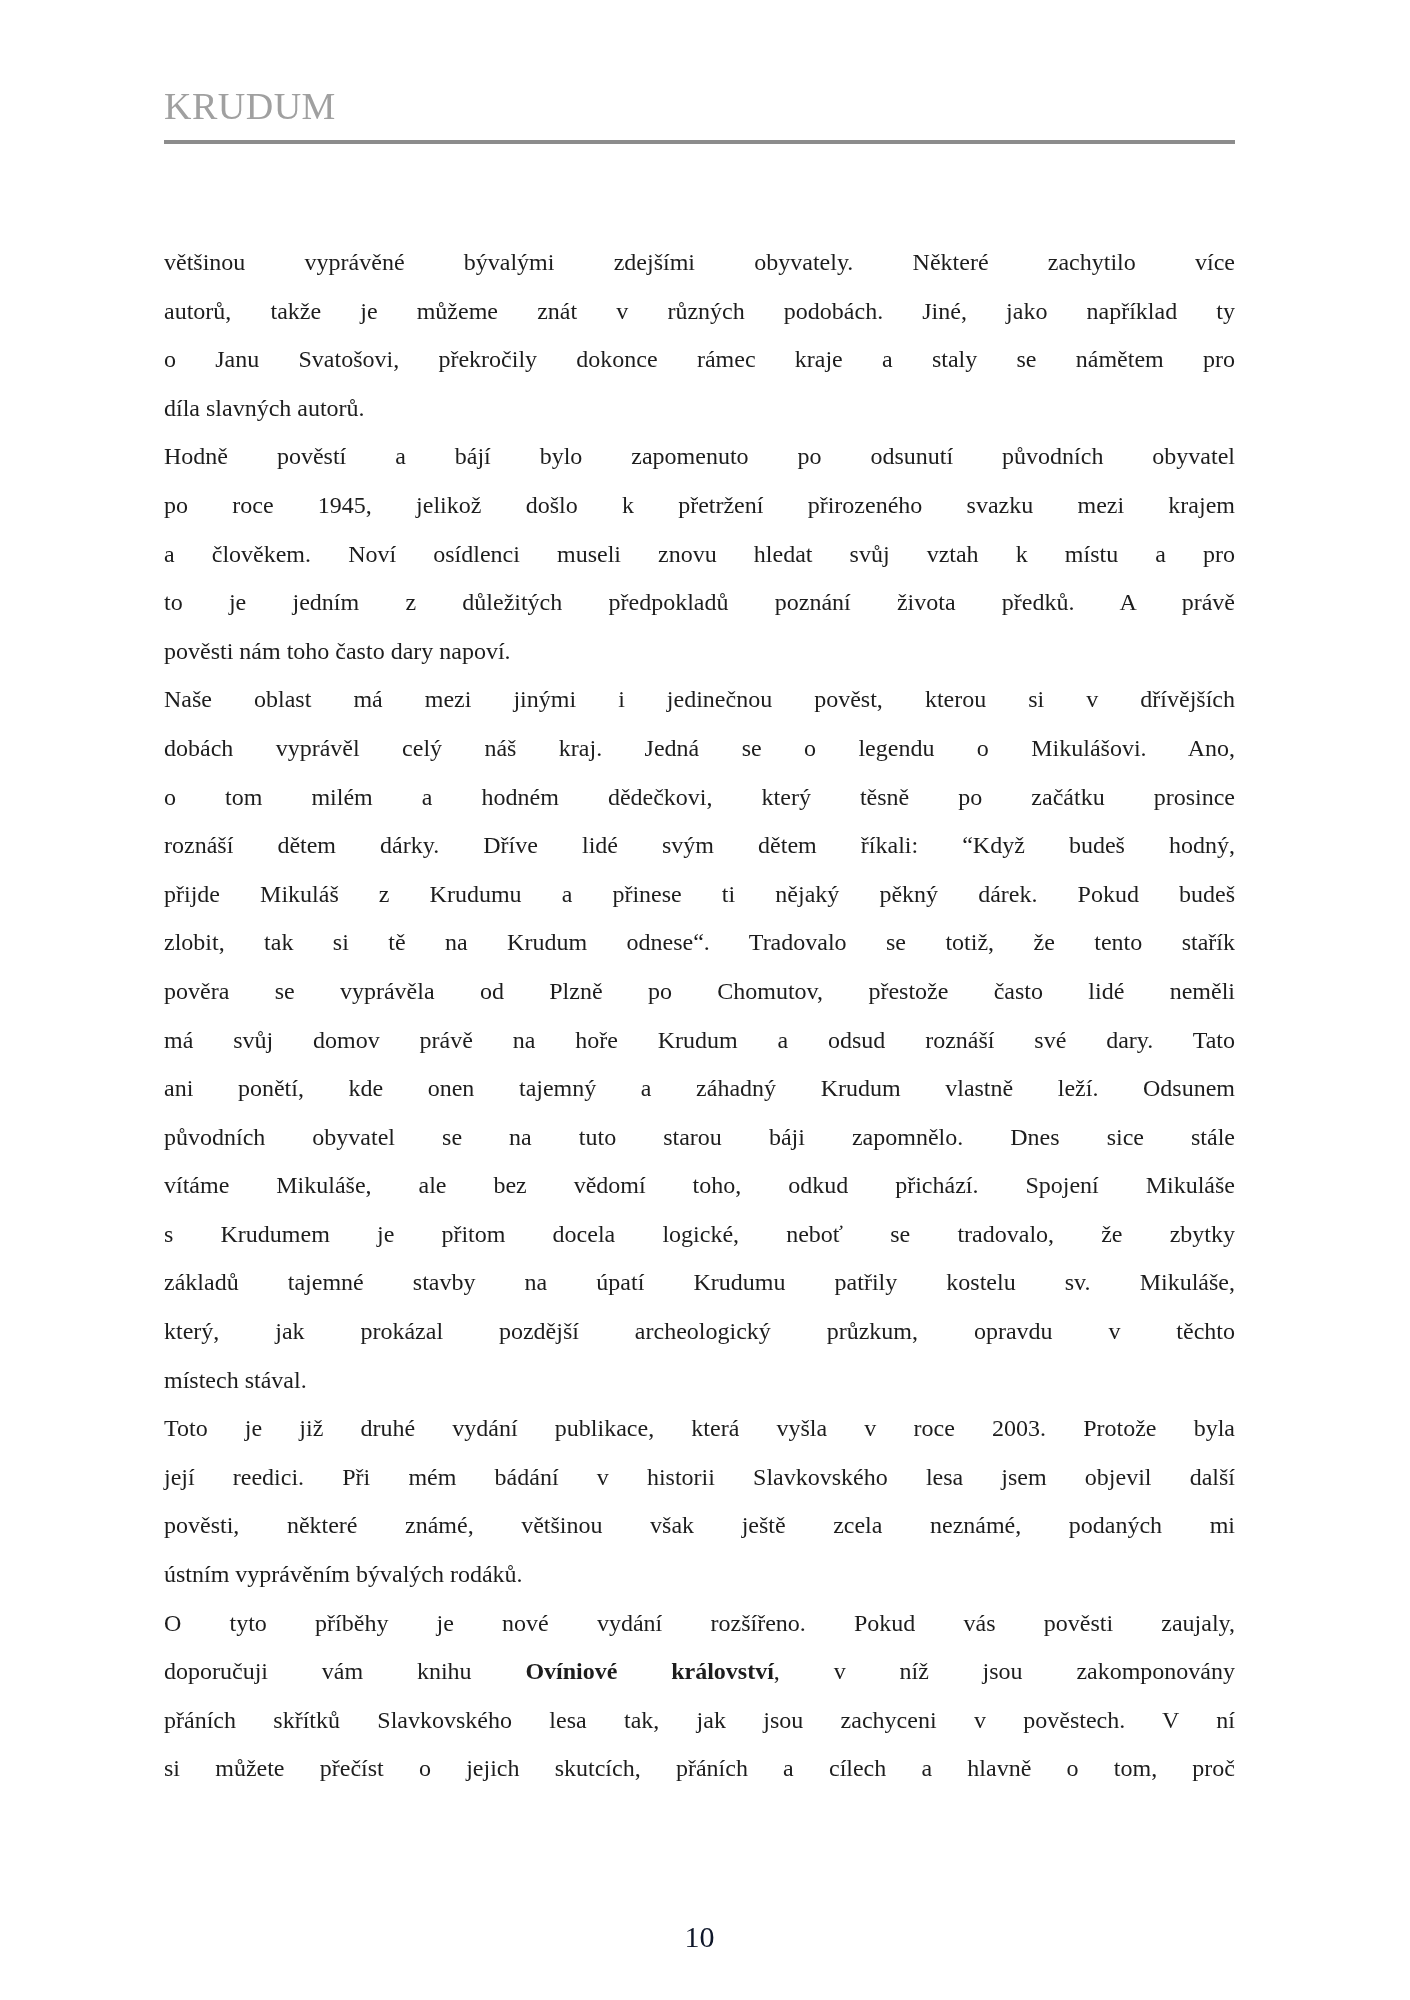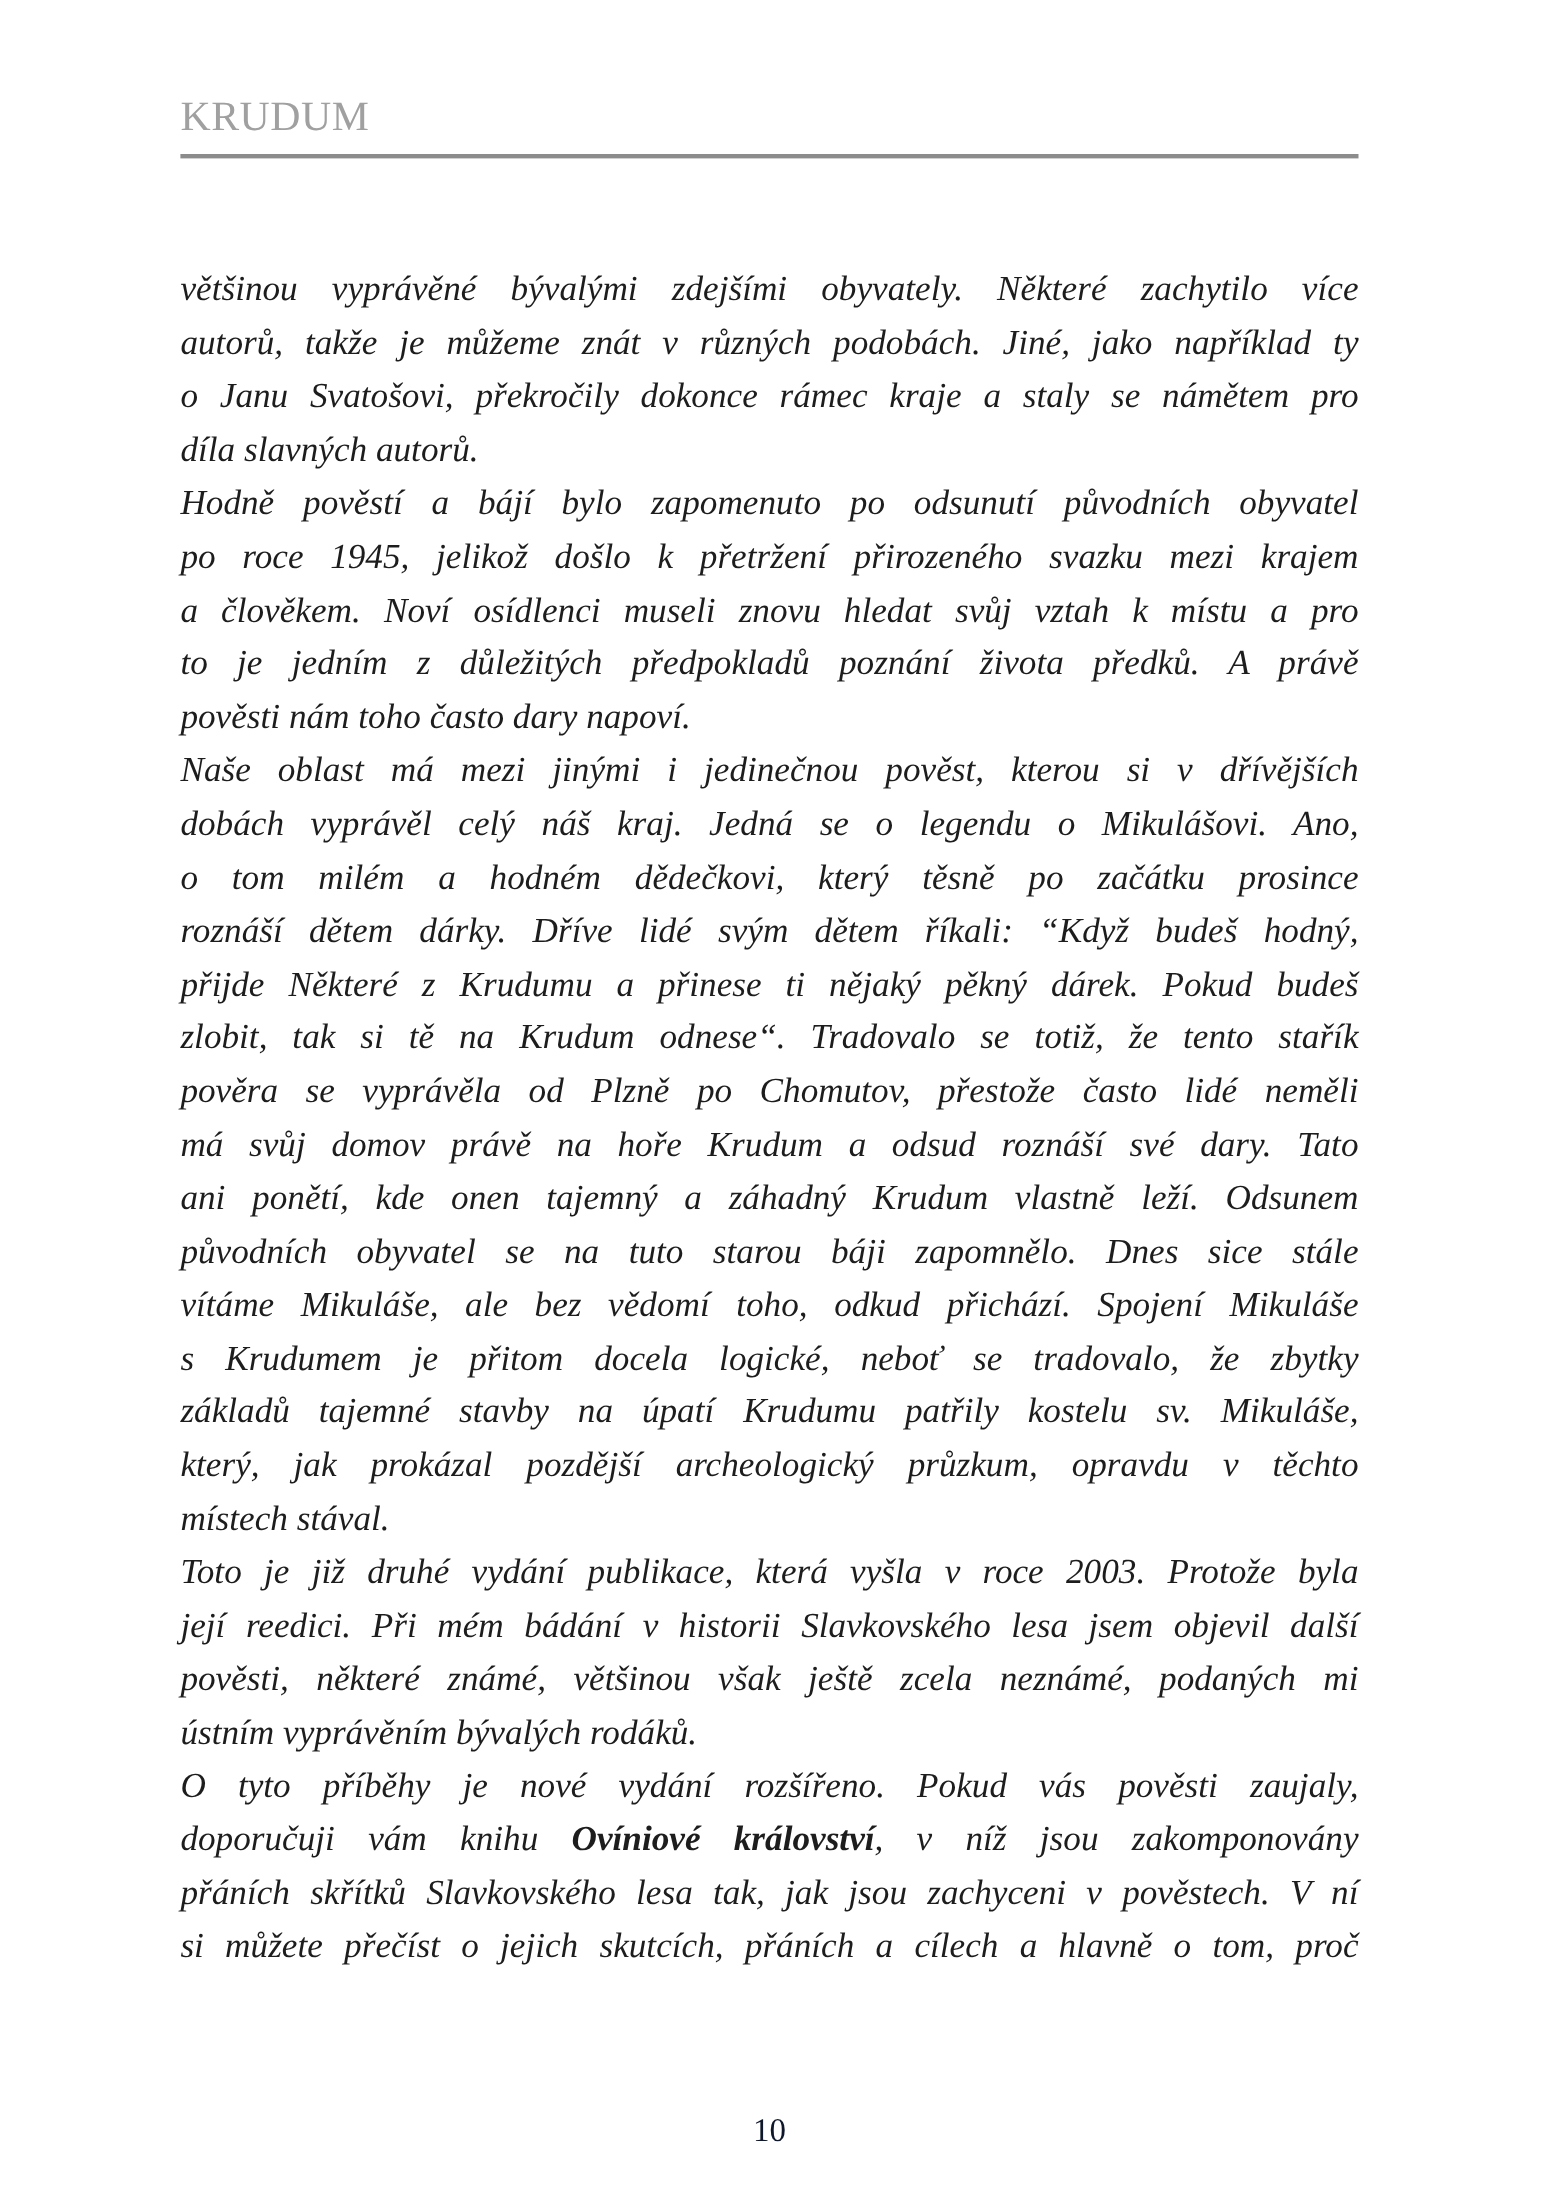--- a/index.html
+++ b/index.html
@@ -30,23 +30,22 @@
     top: 140px;
     width: 1071px;
     height: 4px;
     background: #8c8c8c;
   }
   .body-text {
     position: absolute;
     left: 164px;
     top: 238px;
     width: 1071px;
-    font-size: 32px;
+    font-size: 24px;
     color: #1d1d1d;
-    font-style: italic;
   }
   .line {
     line-height: 48.6px;
     text-align: justify;
     text-align-last: justify;
     white-space: normal;
   }
   .line.nofill {
     text-align-last: left;
   }
@@ -76,21 +75,21 @@
       <div class="line nofill"><span>díla slavných autorů.</span></div>
       <div class="line"><span>Hodně pověstí a bájí bylo zapomenuto po odsunutí původních obyvatel</span></div>
       <div class="line"><span>po roce 1945, jelikož došlo k přetržení přirozeného svazku mezi krajem</span></div>
       <div class="line"><span>a člověkem. Noví osídlenci museli znovu hledat svůj vztah k místu a pro</span></div>
       <div class="line"><span>to je jedním z důležitých předpokladů poznání života předků. A právě</span></div>
       <div class="line nofill"><span>pověsti nám toho často dary napoví.</span></div>
       <div class="line"><span>Naše oblast má mezi jinými i jedinečnou pověst, kterou si v dřívějších</span></div>
       <div class="line"><span>dobách vyprávěl celý náš kraj. Jedná se o legendu o Mikulášovi. Ano,</span></div>
       <div class="line"><span>o tom milém a hodném dědečkovi, který těsně po začátku prosince</span></div>
       <div class="line"><span>roznáší dětem dárky. Dříve lidé svým dětem říkali: “Když budeš hodný,</span></div>
-      <div class="line"><span>přijde Některé z Krudumu a přinese ti nějaký pěkný dárek. Pokud budeš</span></div>
+      <div class="line"><span>přijde Mikuláš z Krudumu a přinese ti nějaký pěkný dárek. Pokud budeš</span></div>
       <div class="line"><span>zlobit, tak si tě na Krudum odnese“. Tradovalo se totiž, že tento stařík</span></div>
       <div class="line"><span>pověra se vyprávěla od Plzně po Chomutov, přestože často lidé neměli</span></div>
       <div class="line"><span>má svůj domov právě na hoře Krudum a odsud roznáší své dary. Tato</span></div>
       <div class="line"><span>ani ponětí, kde onen tajemný a záhadný Krudum vlastně leží. Odsunem</span></div>
       <div class="line"><span>původních obyvatel se na tuto starou báji zapomnělo. Dnes sice stále</span></div>
       <div class="line"><span>vítáme Mikuláše, ale bez vědomí toho, odkud přichází. Spojení Mikuláše</span></div>
       <div class="line"><span>s Krudumem je přitom docela logické, neboť se tradovalo, že zbytky</span></div>
       <div class="line"><span>základů tajemné stavby na úpatí Krudumu patřily kostelu sv. Mikuláše,</span></div>
       <div class="line"><span>který, jak prokázal pozdější archeologický průzkum, opravdu v těchto</span></div>
       <div class="line nofill"><span>místech stával.</span></div>

